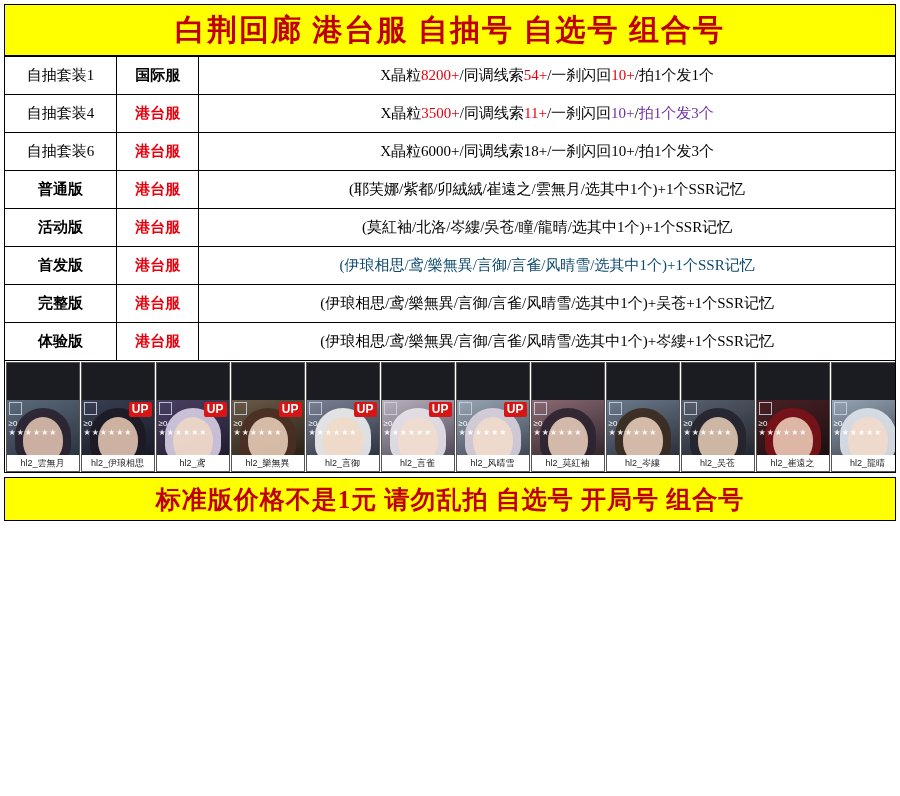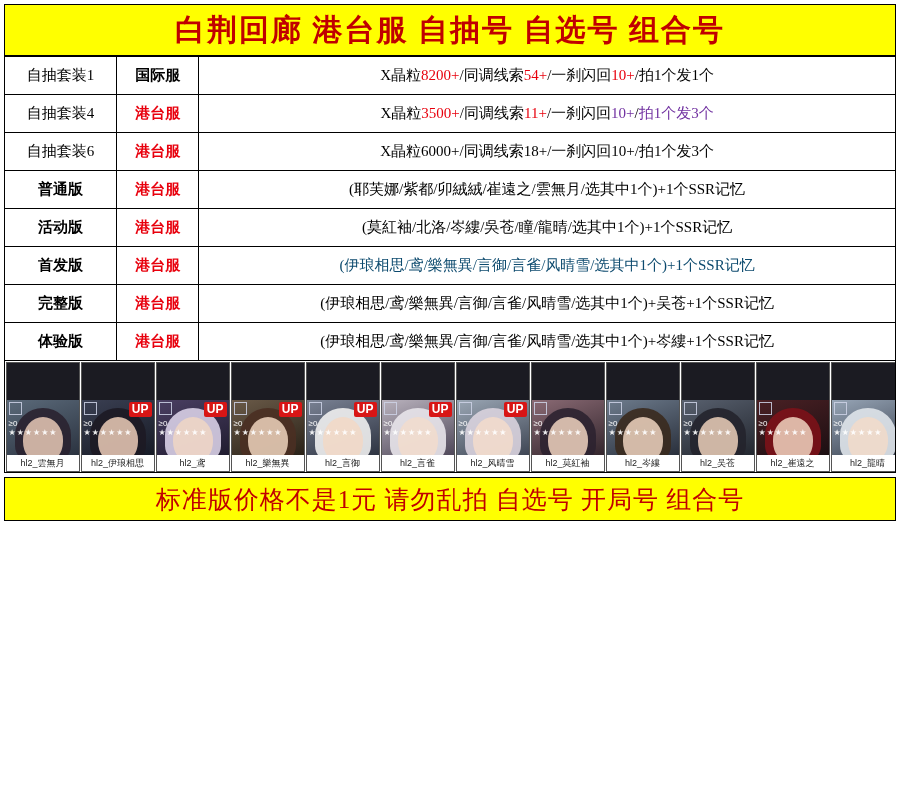--- a/index.html
+++ b/index.html
@@ -157,21 +157,21 @@
     border: 1px solid #000;
     margin: 4px;
     height: 44px;
     display: flex;
     align-items: center;
     justify-content: center;
   }
   .footer-text {
     color: #c00000;
     font-size: 25px;
-    font-weight: normal;
+    font-weight: bold;
     letter-spacing: 1px;
     white-space: nowrap;
   }
 </style>
 </head>
 <body>
 
 <div id="page">
 
   <div class="banner">

